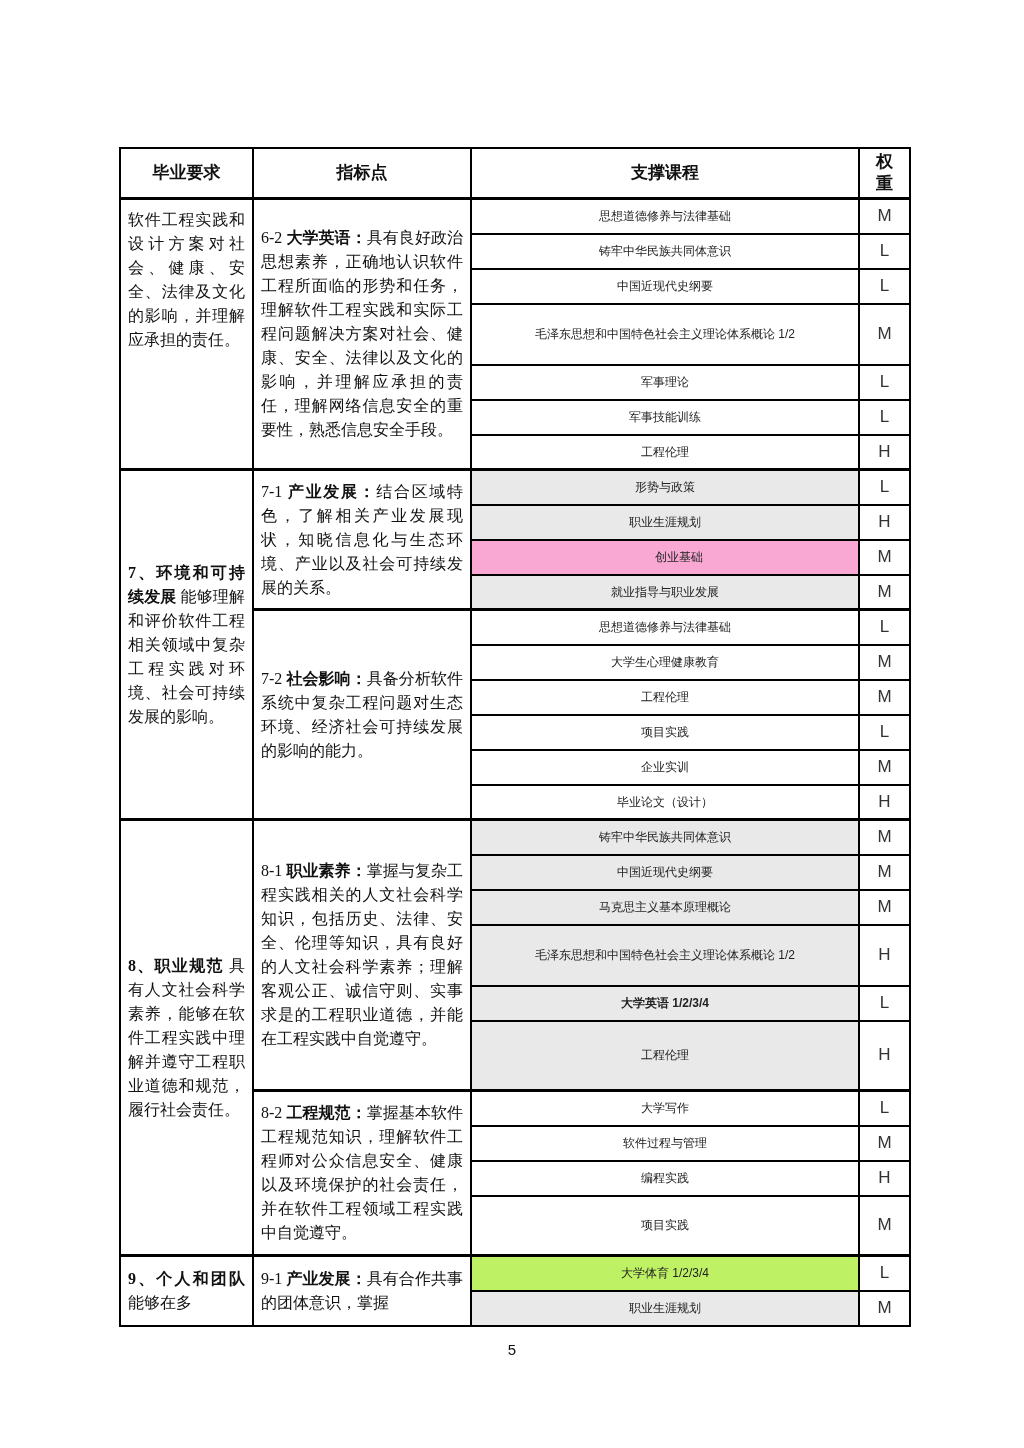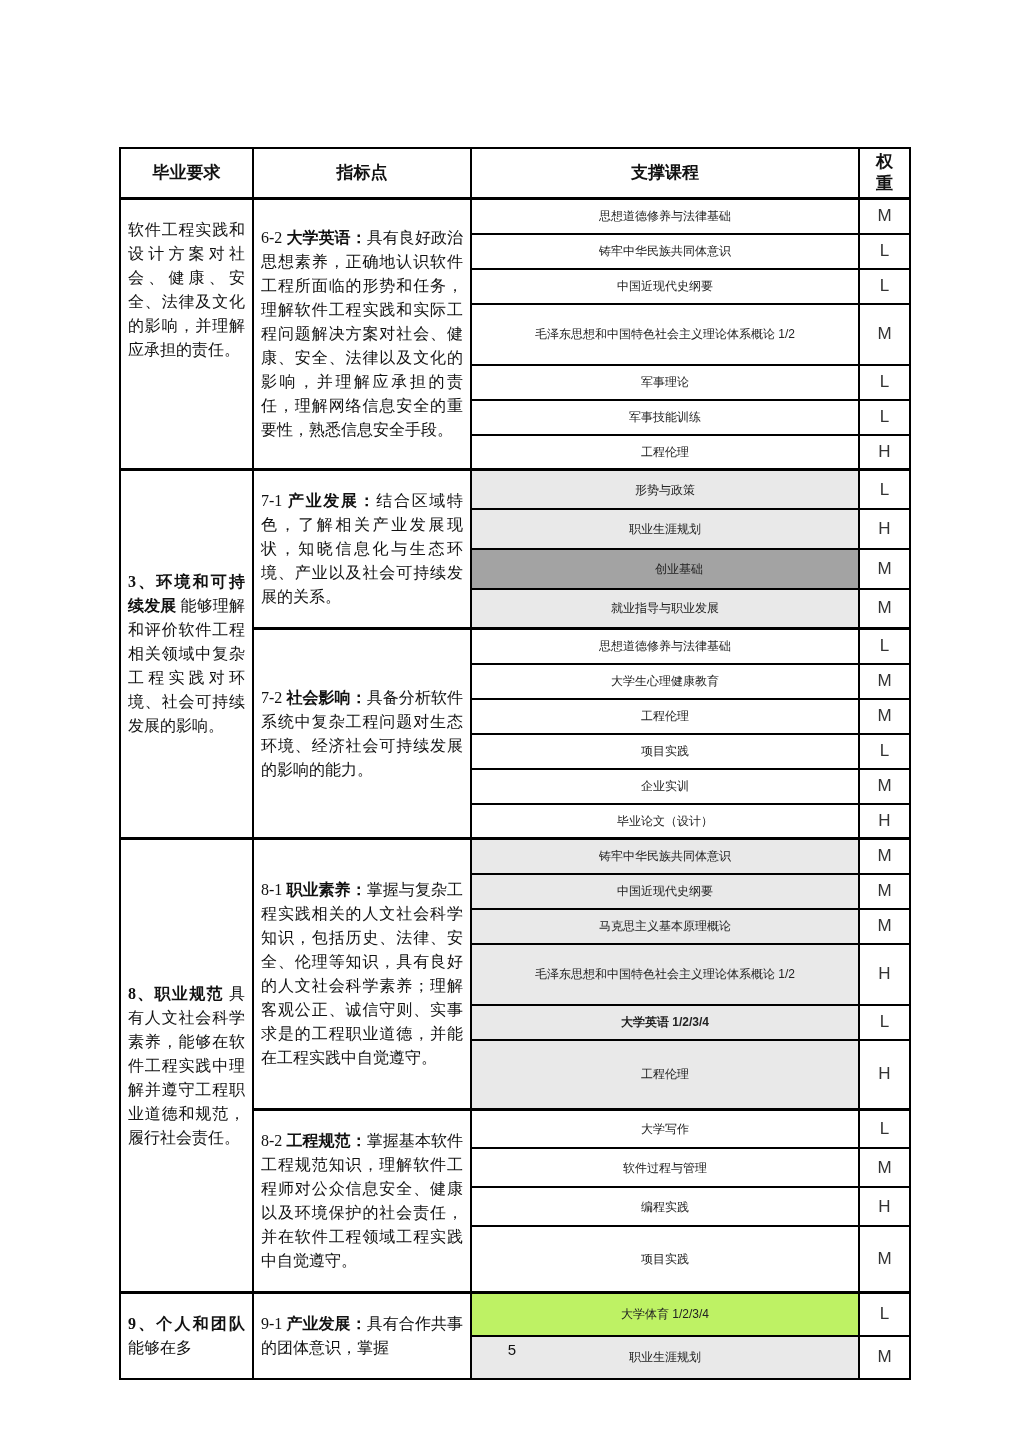--- a/index.html
+++ b/index.html
@@ -35,21 +35,21 @@
     padding: 10px;
     line-height: 22px;
   }
   th.th-weight { padding: 2px 14px; }
   tbody tr { height: 35px; }
   td.req, td.ind {
     font-size: 16px;
     line-height: 24px;
     text-align: justify;
     vertical-align: middle;
-    padding: 18px 7px;
+    padding: 8px 7px;
   }
   td.req.vtop { vertical-align: top; }
   span.b { font-weight: bold; }
   td.course {
     font-family: "Liberation Sans", sans-serif;
     font-size: 12px;
     text-align: center;
     vertical-align: middle;
     padding: 2px 8px;
     line-height: 24px;
@@ -119,31 +119,31 @@
         </tr>
         <tr>
           <td class="course">军事技能训练</td>
           <td class="weight">L</td>
         </tr>
         <tr>
           <td class="course">工程伦理</td>
           <td class="weight">H</td>
         </tr>
         <tr class="sec-start ind-start">
-          <td class="req" rowspan="10"><span class="b">3、环境和可持续发展</span> 能够理解和评价软件工程相关领域中复杂工程实践对环境、社会可持续发展的影响。</td>
+          <td class="req" rowspan="10"><span class="b">7、环境和可持续发展</span> 能够理解和评价软件工程相关领域中复杂工程实践对环境、社会可持续发展的影响。</td>
           <td class="ind" rowspan="4">7-1 <span class="b">产业发展：</span>结合区域特色，了解相关产业发展现状，知晓信息化与生态环境、产业以及社会可持续发展的关系。</td>
           <td class="course" style="background: rgb(233, 233, 233);">形势与政策</td>
           <td class="weight">L</td>
         </tr>
         <tr>
           <td class="course" style="background: rgb(233, 233, 233);">职业生涯规划</td>
           <td class="weight">H</td>
         </tr>
         <tr>
-          <td class="course" style="background: #a3a3a3; padding-left: 36px;">创业基础</td>
+          <td class="course" style="background: #f9a8d4; padding-left: 36px;">创业基础</td>
           <td class="weight">M</td>
         </tr>
         <tr>
           <td class="course" style="background: rgb(233, 233, 233);">就业指导与职业发展</td>
           <td class="weight">M</td>
         </tr>
         <tr class="ind-start">
           <td class="ind" rowspan="6">7-2 <span class="b">社会影响：</span>具备分析软件系统中复杂工程问题对生态环境、经济社会可持续发展的影响的能力。</td>
           <td class="course">思想道德修养与法律基础</td>
           <td class="weight">L</td>

